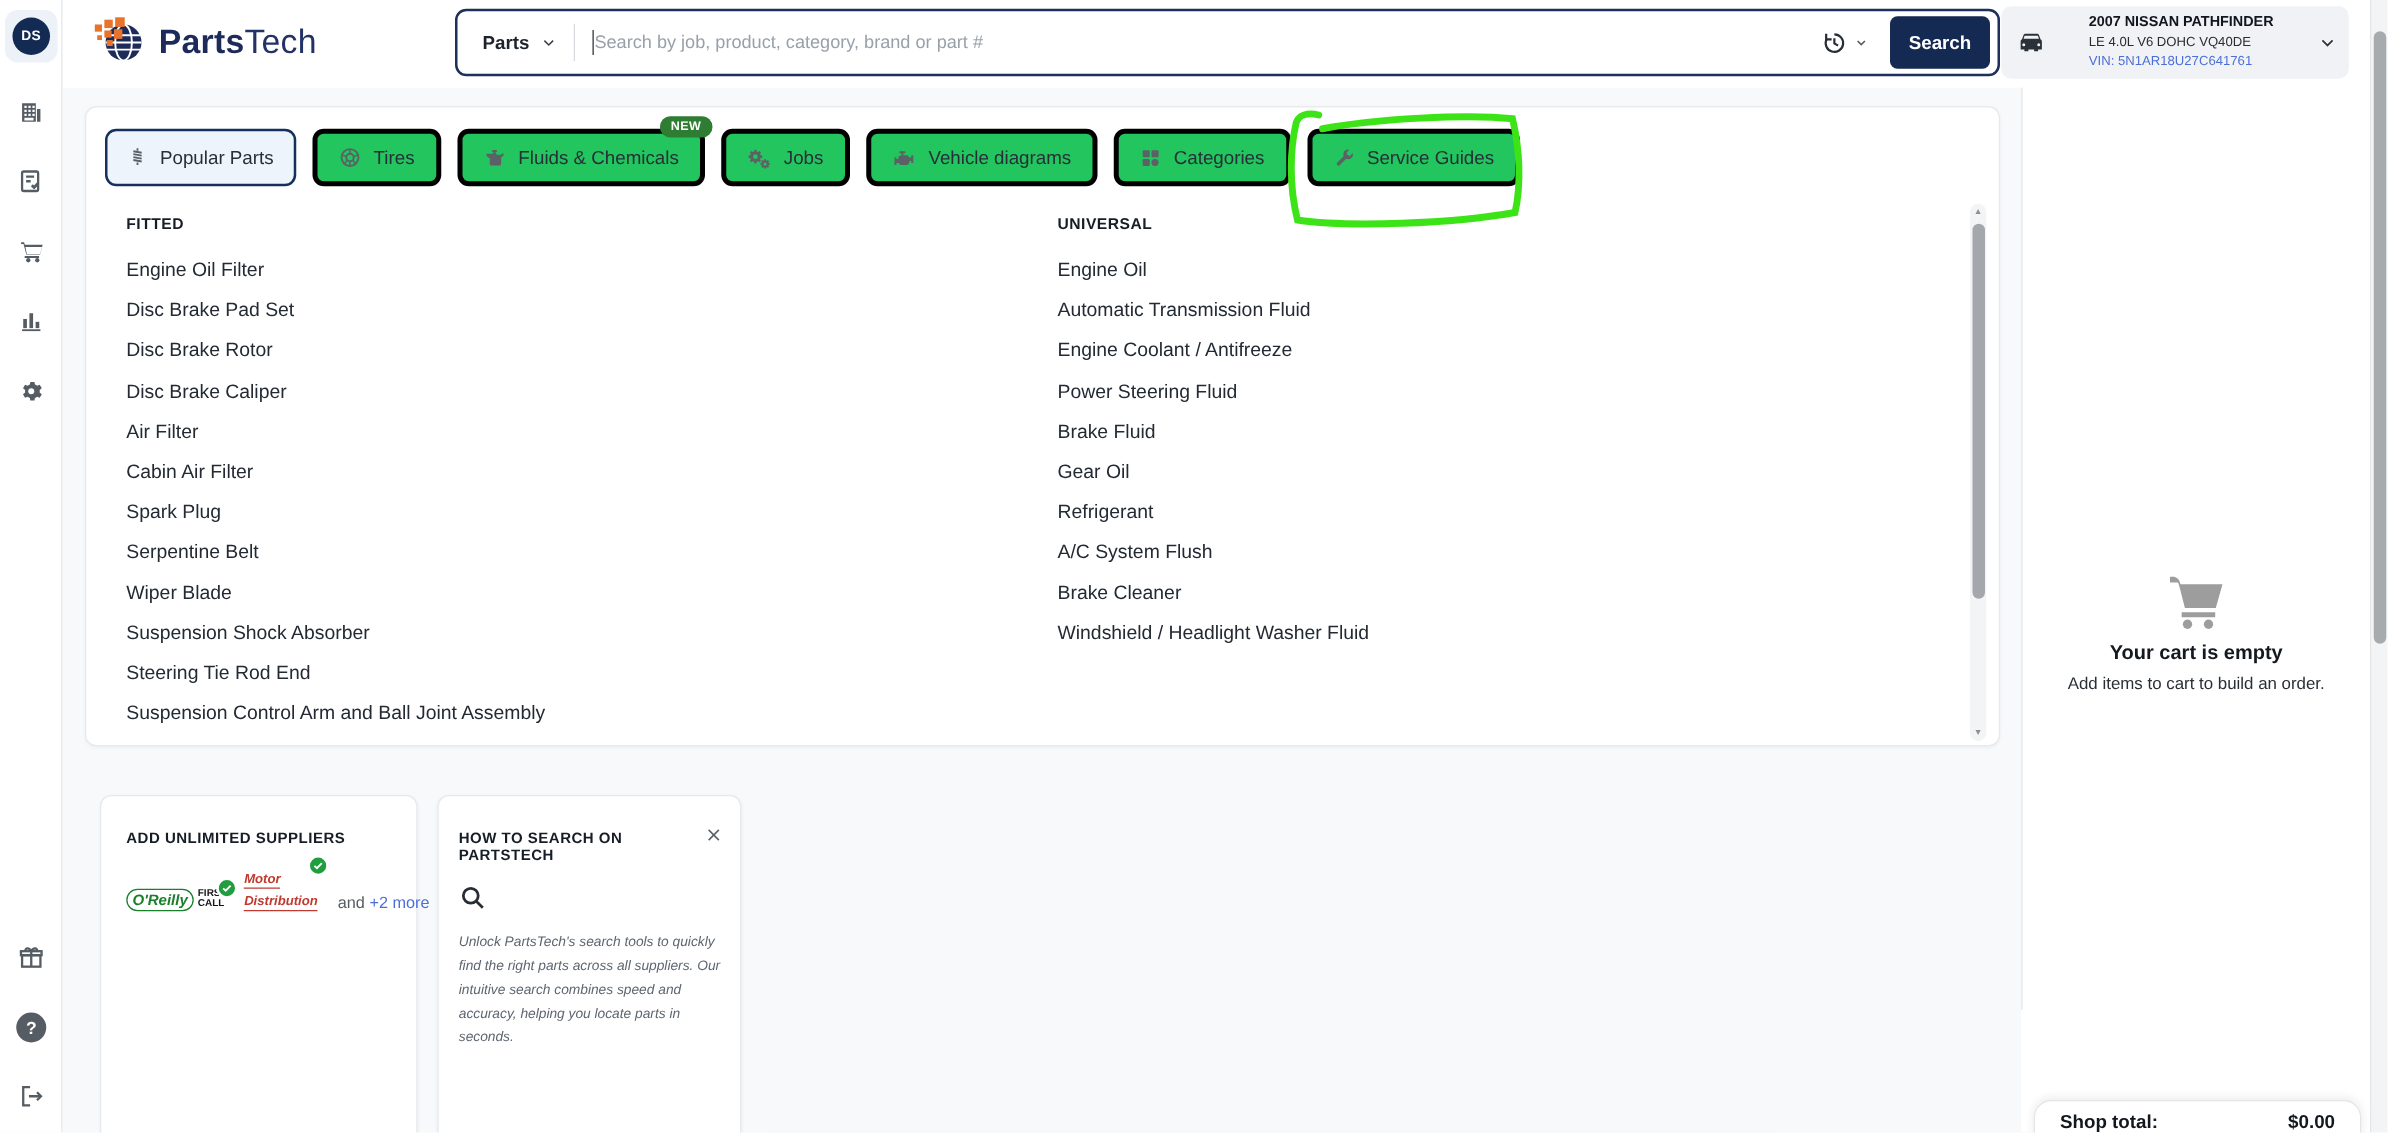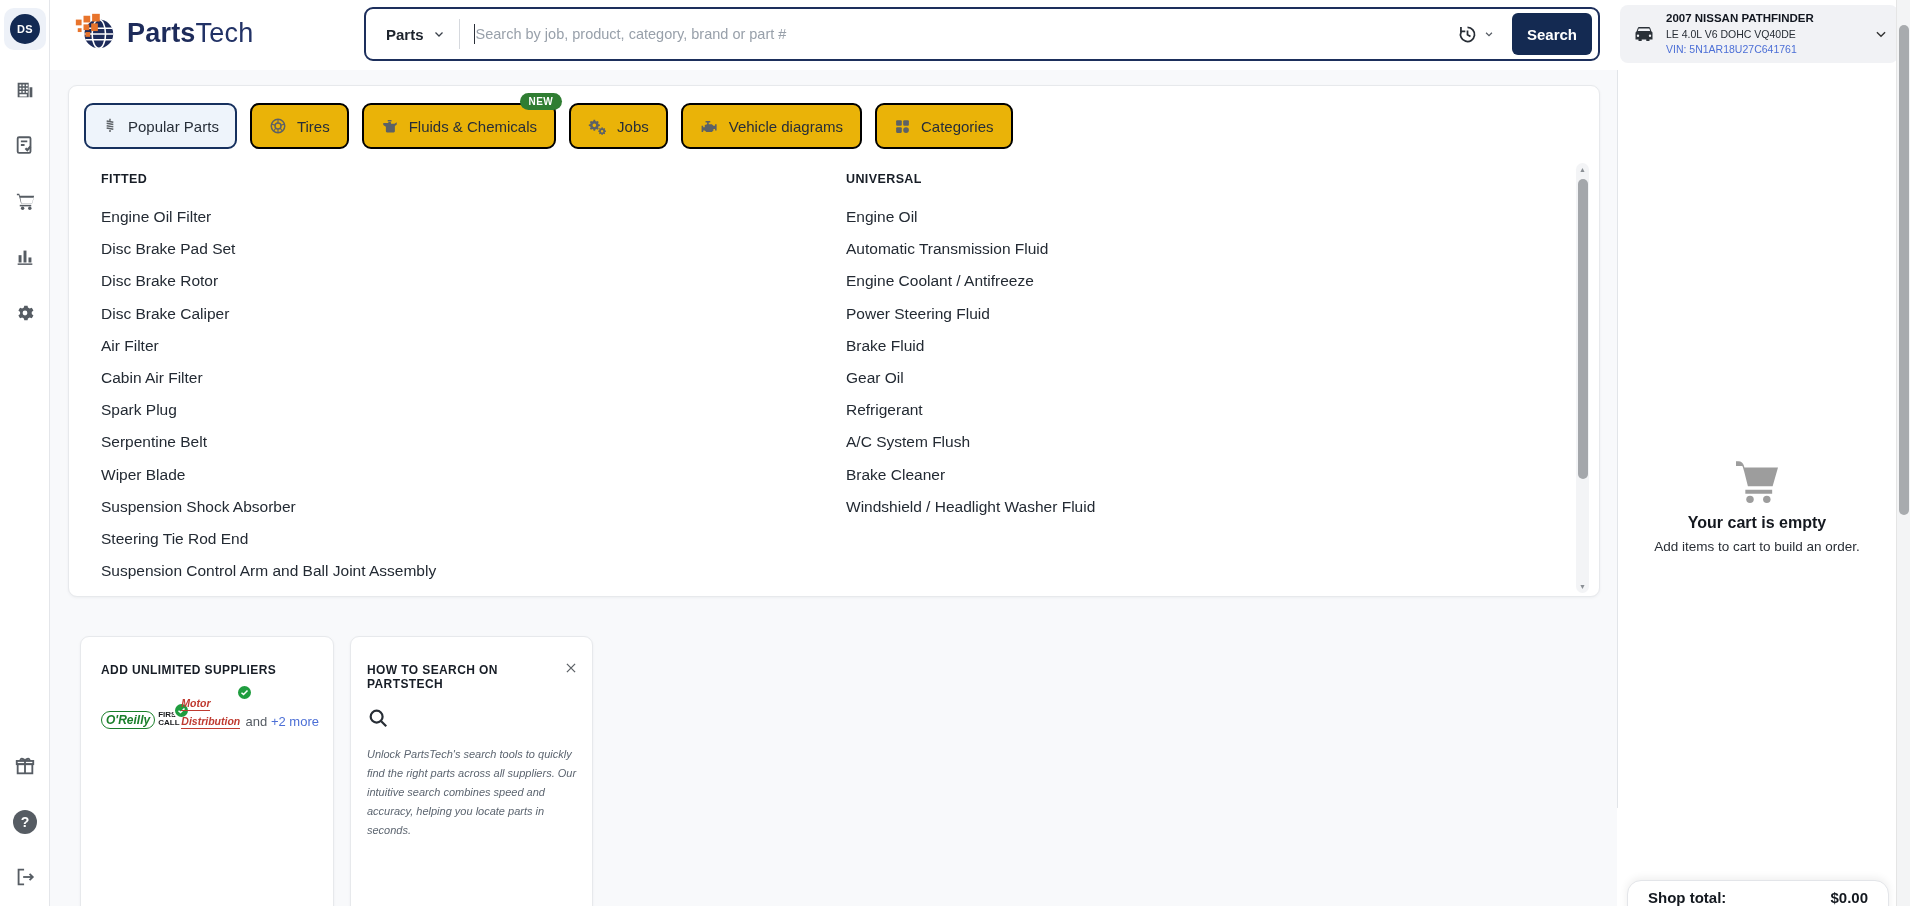--- a/index.html
+++ b/index.html
@@ -26,37 +26,37 @@
   .scope .chev { margin-left:9px; color:#3a404a; }
   .search-divider { width:1px; height:30px; background:#d6d9de; margin:0 14px; }
   .search-input-zone { flex:1; display:flex; align-items:center; position:relative; height:100%; }
   .text-caret { width:1px; height:20px; background:#2a2f38; margin-right:1px; }
   .search-input { flex:1; border:none; outline:none; background:transparent; font-family:inherit; font-size:14.5px; color:#333; }
   .search-input::placeholder { color:#98a0aa; }
   .history-zone { display:flex; align-items:center; color:#272d35; margin-right:18px; cursor:pointer; }
   .history-zone .chev { margin-left:6px; color:#555b63; }
   .search-btn { width:80px; height:42px; margin-right:6px; border:none; border-radius:6px; background:#142a52; color:#fff; font-family:inherit; font-size:15px; font-weight:bold; cursor:pointer; }
 
-  .vehicle { position:absolute; right:12px; top:5px; width:278px; height:58px; background:#f1f2f5; border-radius:8px; display:flex; align-items:center; padding:0 10px 0 12px; cursor:pointer; z-index:6; }
+  .vehicle { position:absolute; right:31px; top:5px; width:278px; height:58px; background:#f1f2f5; border-radius:8px; display:flex; align-items:center; padding:0 10px 0 12px; cursor:pointer; z-index:6;gap:24px; }
   .vehicle-ico { color:#2b3138; margin-right:10px; flex:none; }
   .vehicle-lines { flex:1; line-height:1.45; }
   .vehicle-title { font-size:11.5px; font-weight:bold; color:#11161f; }
   .vehicle-sub { font-size:10.5px; color:#272d35; }
   .vehicle-vin { font-size:10.5px; color:#4c6fd6; }
   .vehicle .chev { color:#333; flex:none; }
 
   
   .page { position:absolute; left:50px; top:70px; width:1567px; height:836px; background:#f8f9fb; }
   .card { position:absolute; background:#fff; border:1px solid #e7e9ec; border-radius:9px; box-shadow:0 1px 3px rgba(20,30,50,.05); }
   .card-popular { left:18px; top:15px; width:1532px; height:512px; }
 
   
   .tabs { position:absolute; left:15px; top:17px; display:flex; gap:13px; }
   .tabwrap { position:relative; }
-  .tab { height:46px; display:flex; align-items:center; padding:0 17px; background:#eab308; border:2px solid #000000; border-radius:9px; cursor:pointer; font-size:15px; color:#272e38; white-space:nowrap; }
+  .tab { height:46px; display:flex; align-items:center; padding:0 17px; background:#22c55e; border:4px solid #000000; border-radius:9px; cursor:pointer; font-size:15px; color:#272e38; white-space:nowrap; }
   .tab .tico { color:#5c6166; margin-right:10px; flex:none; }
   .tab.selected { background:#eef4fb; border:2px solid #16305e; padding:0 16px; }
   .badge-new { position:absolute; top:-10px; right:-6px; background:#2f7d32; color:#fff; font-size:10px; font-weight:bold; letter-spacing:.4px; padding:3px 9px; border-radius:10px; z-index:3; }
   .annotation { position:absolute; left:-24px; top:-17px; width:204px; height:100px; pointer-events:none; z-index:4; }
 
   
   .col { position:absolute; top:86px; }
   .col-fitted { left:32px; width:640px; }
   .col-universal { left:777px; width:640px; }
   .col-title { font-size:12.5px; font-weight:bold; color:#171d26; letter-spacing:.4px; }
@@ -68,21 +68,21 @@
   .inner-scroll .arr { position:absolute; left:0; width:13px; text-align:center; font-size:7px; color:#8a8f94; }
   .inner-scroll .arr.up { top:3px; }
   .inner-scroll .arr.down { bottom:3px; }
   .inner-thumb { position:absolute; left:1.5px; top:16px; width:10px; height:300px; background:#a4a7ab; border-radius:5px; }
 
   
   .card-suppliers { left:30px; top:566px; width:254px; height:320px; }
   .card-howto { left:300px; top:566px; width:243px; height:320px; }
   .bcard-title { font-size:12px; font-weight:bold; color:#171d26; letter-spacing:.4px; padding:26px 20px 0 20px; }
   .logo-row { display:flex; align-items:flex-end; padding:16px 14px 0 20px; }
-  .lg-block { position:relative; }
+  .lg-block { position:relative; margin-right:14px; }
   .check-badge { position:absolute; top:-9px; right:-9px; width:17px; height:17px; border-radius:50%; background:#1f9d3f; border:2px solid #fff; display:flex; align-items:center; justify-content:center; color:#fff; }
   .oreilly-wrap { display:flex; align-items:flex-start; }
   .oreilly-text { font-size:12px; font-weight:bold; font-style:italic; color:#1a7f2a; border:1.5px solid #1a7f2a; border-radius:9px; padding:1px 4px; }
   .firstcall { font-size:8px; font-weight:bold; color:#16181b; line-height:1.05; margin-left:3px; text-align:left; }
   .motor-text { font-size:10.5px; font-weight:bold; font-style:italic; color:#bf3a30; border-bottom:1px solid #bf3a30; padding-bottom:1px; }
   .andmore { font-size:13px; color:#555b63; margin-left:2px; white-space:nowrap; }
   .andmore a { color:#4c6fd6; text-decoration:none; cursor:pointer; }
   .bcard-body { font-size:14px; line-height:21.6px; color:#5c6570; padding:20px 20px 0 20px; }
   .howto-head { display:flex; align-items:flex-start; justify-content:space-between; padding:26px 14px 0 16px; }
   .howto-head .bcard-title { padding:0; }
@@ -335,20 +335,33 @@
                 <rect x="3" y="3" width="8" height="8" rx="1.5"></rect>
                 <rect x="13" y="3" width="8" height="8" rx="1.5"></rect>
                 <rect x="3" y="13" width="8" height="8" rx="1.5"></rect>
                 <circle cx="17" cy="17" r="4"></circle>
               </svg>
           </span>
           <span>Categories</span>
         </div>
       </div>
 
+      <div class="tabwrap">
+        <svg class="annotation" viewBox="0 0 204 100">
+          <path d="M 36 17 C 78 9, 152 5, 188 9 C 194 34, 195 62, 190 84 C 140 93, 56 96, 16 90 C 9 62, 10 33, 15 12 C 17 6, 24 4, 33 6" fill="none" stroke="#3ce316" stroke-width="5.5" stroke-linecap="round"></path>
+        </svg>
+        <div class="tab">
+          <span class="tico">
+            <svg width="17" height="17" viewBox="0 0 24 24" fill="currentColor">
+                <path d="M21.5 6.2a5.5 5.5 0 0 1-7.4 6.6L7 19.9a2.1 2.1 0 0 1-3-3l7.1-7.1a5.5 5.5 0 0 1 6.6-7.4l-3.3 3.3 1 2.9 2.9 1 3.2-3.4z"></path>
+              </svg>
+          </span>
+          <span>Service Guides</span>
+        </div>
+      </div>
 
     </div>
 
     <div class="col col-fitted">
       <div class="col-title">FITTED</div>
       <ul class="plist">
         <li>Engine Oil Filter</li>
         <li>Disc Brake Pad Set</li>
         <li>Disc Brake Rotor</li>
         <li>Disc Brake Caliper</li>

